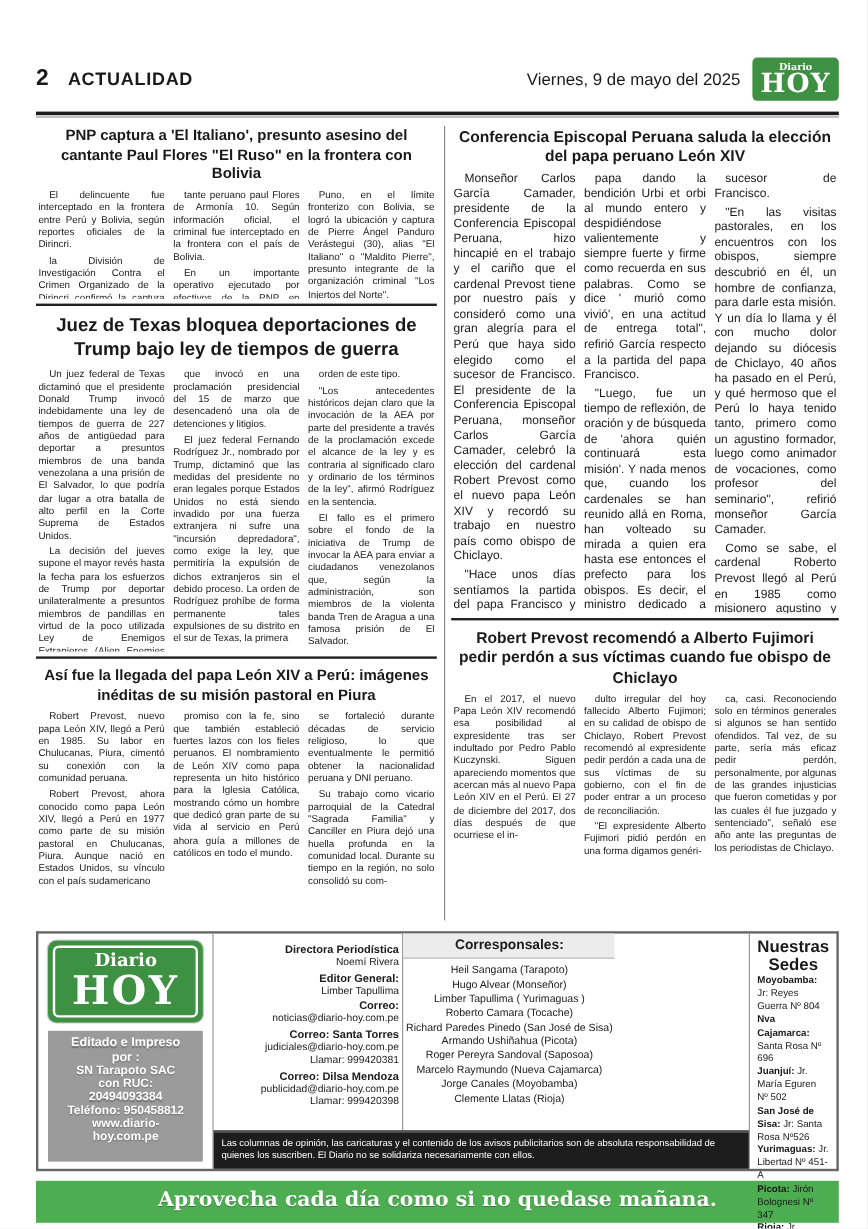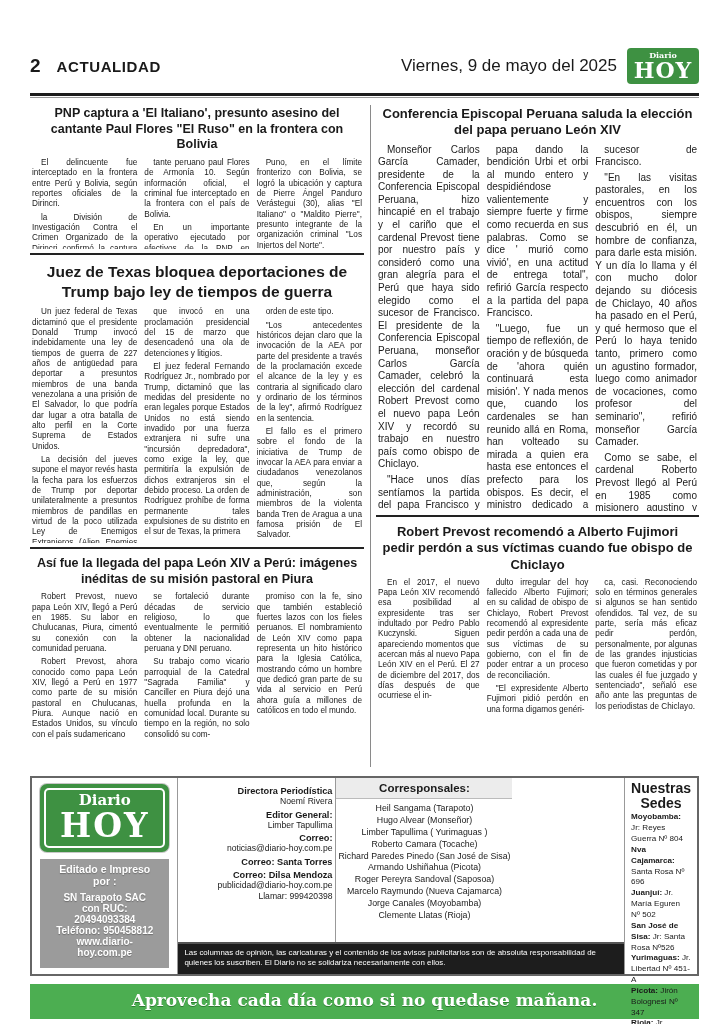--- a/index.html
+++ b/index.html
@@ -8,21 +8,21 @@
     font-family:"Liberation Sans",sans-serif; color:#1a1a1a;
     padding:42px 24px 0 30px; box-sizing:border-box; overflow:hidden;
     margin:0 auto;
   }
   
   .hdr{display:flex; justify-content:space-between; align-items:center; height:48px;}
   .hdr-left{display:flex; align-items:baseline; gap:16px;}
   .pagenum{font-size:19px; font-weight:bold;}
   .section{font-size:15px; font-weight:bold; letter-spacing:.6px;}
   .hdr-right{display:flex; align-items:center; gap:10px;}
-  .date{font-size:17px;}
+  .date{font-size:14px;}
   .logo-sm{background:#3e9142; border-radius:4px; padding:3px 4px; text-align:center; min-width:64px;}
   .logo-sm .lt{display:block; color:#fff; font-family:"DejaVu Serif",serif; font-weight:bold; font-size:8px; line-height:1;}
   .logo-sm .lm{display:block; color:#fff; font-family:"DejaVu Serif",serif; font-weight:bold; font-size:22px; line-height:1; letter-spacing:1px;}
   .rule-thick{border-top:3px solid #1c1c1c; border-bottom:1px solid #999; height:1px; margin-top:3px;}
   
   .main{display:flex; margin-top:5px;}
   .col-left{width:334px;}
   .vdiv{width:1px; background:#8a8a8a; margin:2px 5px 0 6px;}
   .col-right{flex:1;}
   .art{overflow:hidden;}
@@ -126,25 +126,25 @@
       <div class="rule-thin"></div>
 
       <article class="art art-a3">
         <h2>Así fue la llegada del papa León XIV a Perú: imágenes inéditas de su misión pastoral en Piura</h2>
         <div class="cols3">
           <div class="mini">
               <p>Robert Prevost, nuevo papa León XIV, llegó a Perú en 1985. Su labor en Chulucanas, Piura, cimentó su conexión con la comunidad peruana.</p>
               <p>Robert Prevost, ahora conocido como papa León XIV, llegó a Perú en 1977 como parte de su misión pastoral en Chulucanas, Piura. Aunque nació en Estados Unidos, su vínculo con el país sudamericano</p>
             </div>
           <div class="mini">
+              <p>promiso con la fe, sino que también estableció fuertes lazos con los fieles peruanos. El nombramiento de León XIV como papa representa un hito histórico para la Iglesia Católica, mostrando cómo un hombre que dedicó gran parte de su vida al servicio en Perú ahora guía a millones de católicos en todo el mundo.</p>
+            </div>
+          <div class="mini">
               <p>se fortaleció durante décadas de servicio religioso, lo que eventualmente le permitió obtener la nacionalidad peruana y DNI peruano.</p>
               <p>Su trabajo como vicario parroquial de la Catedral "Sagrada Familia" y Canciller en Piura dejó una huella profunda en la comunidad local. Durante su tiempo en la región, no solo consolidó su com-</p>
-            </div>
-          <div class="mini">
-              <p>promiso con la fe, sino que también estableció fuertes lazos con los fieles peruanos. El nombramiento de León XIV como papa representa un hito histórico para la Iglesia Católica, mostrando cómo un hombre que dedicó gran parte de su vida al servicio en Perú ahora guía a millones de católicos en todo el mundo.</p>
             </div>
         </div>
       </article>
 
     </section>
 
     <div class="vdiv"></div>
 
     <section class="col-right">
 
@@ -191,21 +191,21 @@
   <footer class="infobox">
     <div class="f-brand">
       <div class="logo-big">
         <div class="inner">
           <span class="lt">Diario</span>
           <span class="lm">HOY</span>
         </div>
       </div>
       <div class="graybox">
         <div class="gb-hdr">Editado e Impreso por :</div>
-        <div style="display:flex;flex-direction:column;justify-content:center;flex:1;">
+        <div style="display:flex;flex-direction:column;justify-content:flex-start;flex:1;">
 
         <div>SN Tarapoto SAC</div>
             <div>con RUC: 20494093384</div>
             <div>Teléfono: 950458812</div>
             <div>www.diario-hoy.com.pe</div>
           </div>
       </div>
     </div>
 
     <div class="f-mid">
@@ -222,20 +222,22 @@
               <div class="staff-lines">Limber Tapullima</div>
             </div>
 
             <div>
               <div class="staff-label">Correo:</div>
               <div class="staff-lines">noticias@diario-hoy.com.pe</div>
             </div>
 
             <div>
               <div class="staff-label">Correo: Santa Torres</div>
+              <div class="staff-lines">judiciales@diario-hoy.com.pe
+Llamar: 999420381</div>
             </div>
 
             <div>
               <div class="staff-label">Correo: Dilsa Mendoza</div>
               <div class="staff-lines">publicidad@diario-hoy.com.pe
 Llamar: 999420398</div>
             </div>
           </div>
         <div class="f-corr">
           <div class="corr-title">Corresponsales:</div>

